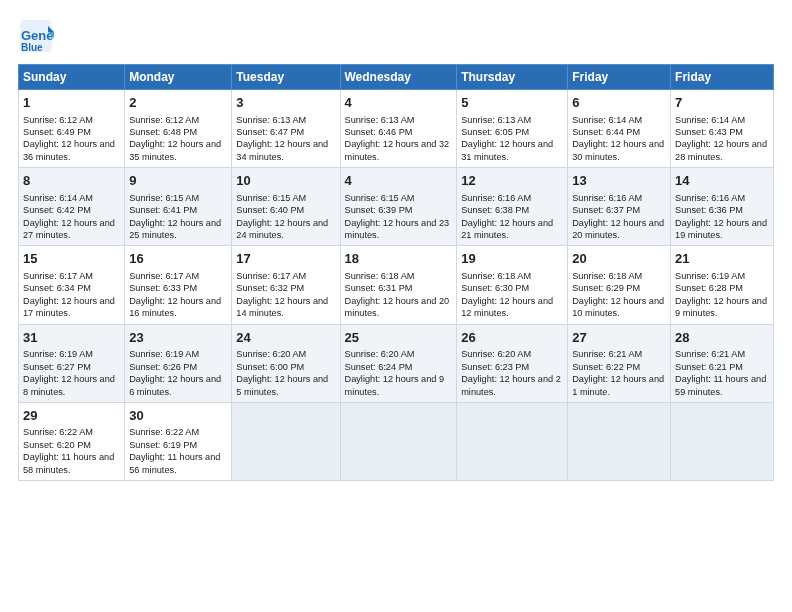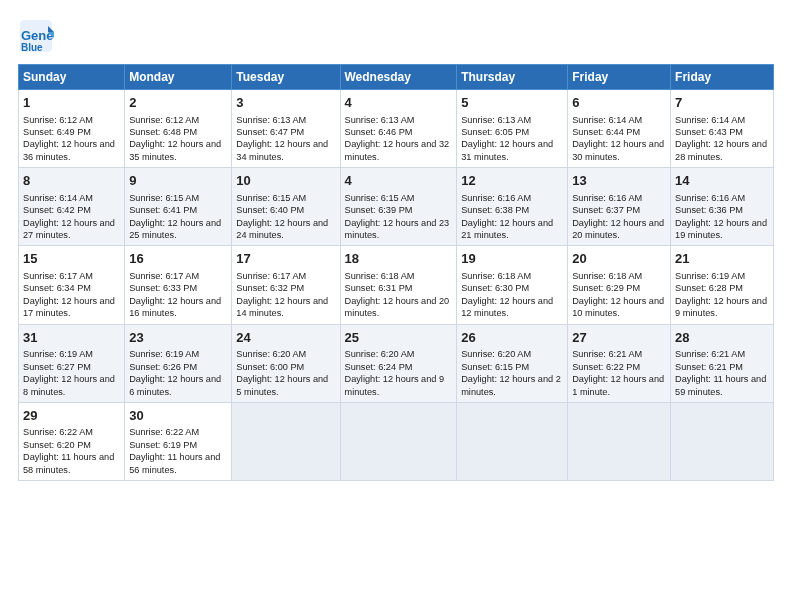--- a/index.html
+++ b/index.html
@@ -278,21 +278,21 @@
       </td>
           <td>
         <span class="day-num">25</span>
         <span>Sunrise: 6:20 AM</span><br>
         <span>Sunset: 6:24 PM</span><br>
         <span>Daylight: 12 hours and 9 minutes.</span>
       </td>
           <td>
         <span class="day-num">26</span>
         <span>Sunrise: 6:20 AM</span><br>
-        <span>Sunset: 6:15 PM</span><br>
+        <span>Sunset: 6:23 PM</span><br>
         <span>Daylight: 12 hours and 2 minutes.</span>
       </td>
           <td>
         <span class="day-num">27</span>
         <span>Sunrise: 6:21 AM</span><br>
         <span>Sunset: 6:22 PM</span><br>
         <span>Daylight: 12 hours and 1 minute.</span>
       </td>
           <td>
         <span class="day-num">28</span>

